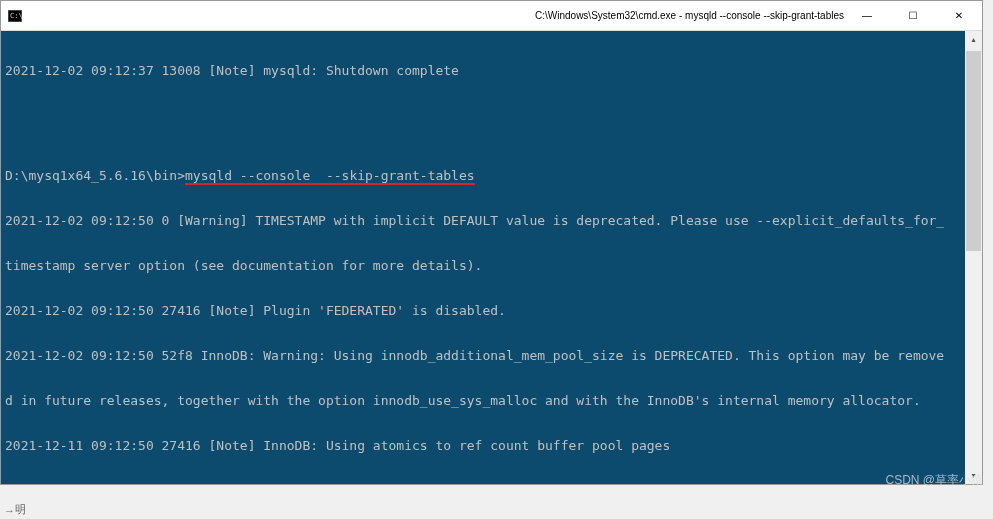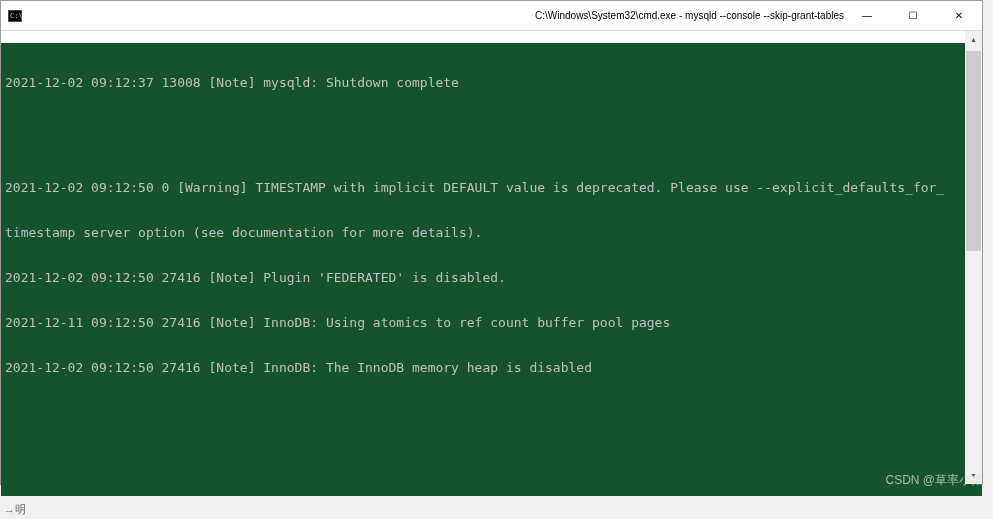--- a/index.html
+++ b/index.html
@@ -3,21 +3,21 @@
 <meta charset="utf-8">
 <style>
 * { margin: 0; padding: 0; box-sizing: border-box; }
 body { width: 993px; height: 519px; background: #f0f0f0; font-family: 'Segoe UI', Tahoma, sans-serif; overflow: hidden; position: relative; }
 .window { width: 983px; height: 485px; background: #fff; border: 1px solid #999; position: relative; }
 .titlebar { height: 30px; background: #fff; display: flex; align-items: center; border-bottom: 1px solid #ddd; }
 .titlebar-icon { width: 16px; height: 16px; margin: 0 6px; display: flex; align-items: center; justify-content: center; }
 .titlebar-title { flex: 1; font-size: 10px; color: #000; padding-left: 2px; text-align: right; }
 .titlebar-btns { display: flex; }
 .titlebar-btn { width: 46px; height: 30px; display: flex; align-items: center; justify-content: center; font-size: 10px; color: #000; }
-.terminal { width: 100%; height: calc(100% - 30px); background: #14532d; color: #c0c0c0; font-family: 'NSimSun', 'SimSun', 'Consolas', monospace; font-size: 13px; line-height: 15px; padding: 2px 4px; white-space: pre; overflow: hidden; position: relative; margin-top: 12px; }
+.terminal { width: 100%; height: calc(100% - 30px); background: #0c4a6e; color: #c0c0c0; font-family: 'NSimSun', 'SimSun', 'Consolas', monospace; font-size: 13px; line-height: 15px; padding: 2px 4px; white-space: pre; overflow: hidden; position: relative; }
 .term-line { white-space: pre; }
 .red-underline { border-bottom: 2px solid #d22; }
 .scrollbar { position: absolute; right: 0; top: 30px; bottom: 0; width: 17px; background: #f0f0f0; }
 .scroll-thumb { position: absolute; left: 1px; right: 1px; top: 20px; height: 200px; background: #cdcdcd; }
 .scroll-arrow { position: absolute; left: 0; right: 0; height: 17px; display: flex; align-items: center; justify-content: center; font-size: 8px; color: #555; }
 .scroll-arrow.up { top: 0; }
 .scroll-arrow.down { bottom: 0; }
 .watermark { position: absolute; right: 10px; bottom: 30px; color: rgba(220,220,220,0.75); font-size: 12px; font-family: 'Microsoft YaHei', sans-serif; pointer-events: none; }
 .bottom-strip { position: absolute; left: 0; bottom: 0; color: #666; font-size: 11px; padding: 2px 4px; }
 </style>
@@ -37,23 +37,26 @@
       <div class="titlebar-btn">—</div>
       <div class="titlebar-btn">☐</div>
       <div class="titlebar-btn close">✕</div>
     </div>
   </div>
 
   <div class="terminal">
     <div class="term-line">2021-12-02 09:12:37 13008 [Note] mysqld: Shutdown complete</div>
     <div class="term-line"></div>
     <div class="term-line"></div>
+    <div class="term-line"><span>D:\mysq1x64_5.6.16\bin&gt;</span><span class="red-underline">mysqld --console  --skip-grant-tables</span></div>
     <div class="term-line">2021-12-02 09:12:50 0 [Warning] TIMESTAMP with implicit DEFAULT value is deprecated. Please use --explicit_defaults_for_</div>
     <div class="term-line">timestamp server option (see documentation for more details).</div>
     <div class="term-line">2021-12-02 09:12:50 27416 [Note] Plugin 'FEDERATED' is disabled.</div>
+    <div class="term-line">2021-12-02 09:12:50 52f8 InnoDB: Warning: Using innodb_additional_mem_pool_size is DEPRECATED. This option may be remove</div>
+    <div class="term-line">d in future releases, together with the option innodb_use_sys_malloc and with the InnoDB's internal memory allocator.</div>
     <div class="term-line">2021-12-11 09:12:50 27416 [Note] InnoDB: Using atomics to ref count buffer pool pages</div>
     <div class="term-line">2021-12-02 09:12:50 27416 [Note] InnoDB: The InnoDB memory heap is disabled</div>
     
     
     
     
     
     
     
     

